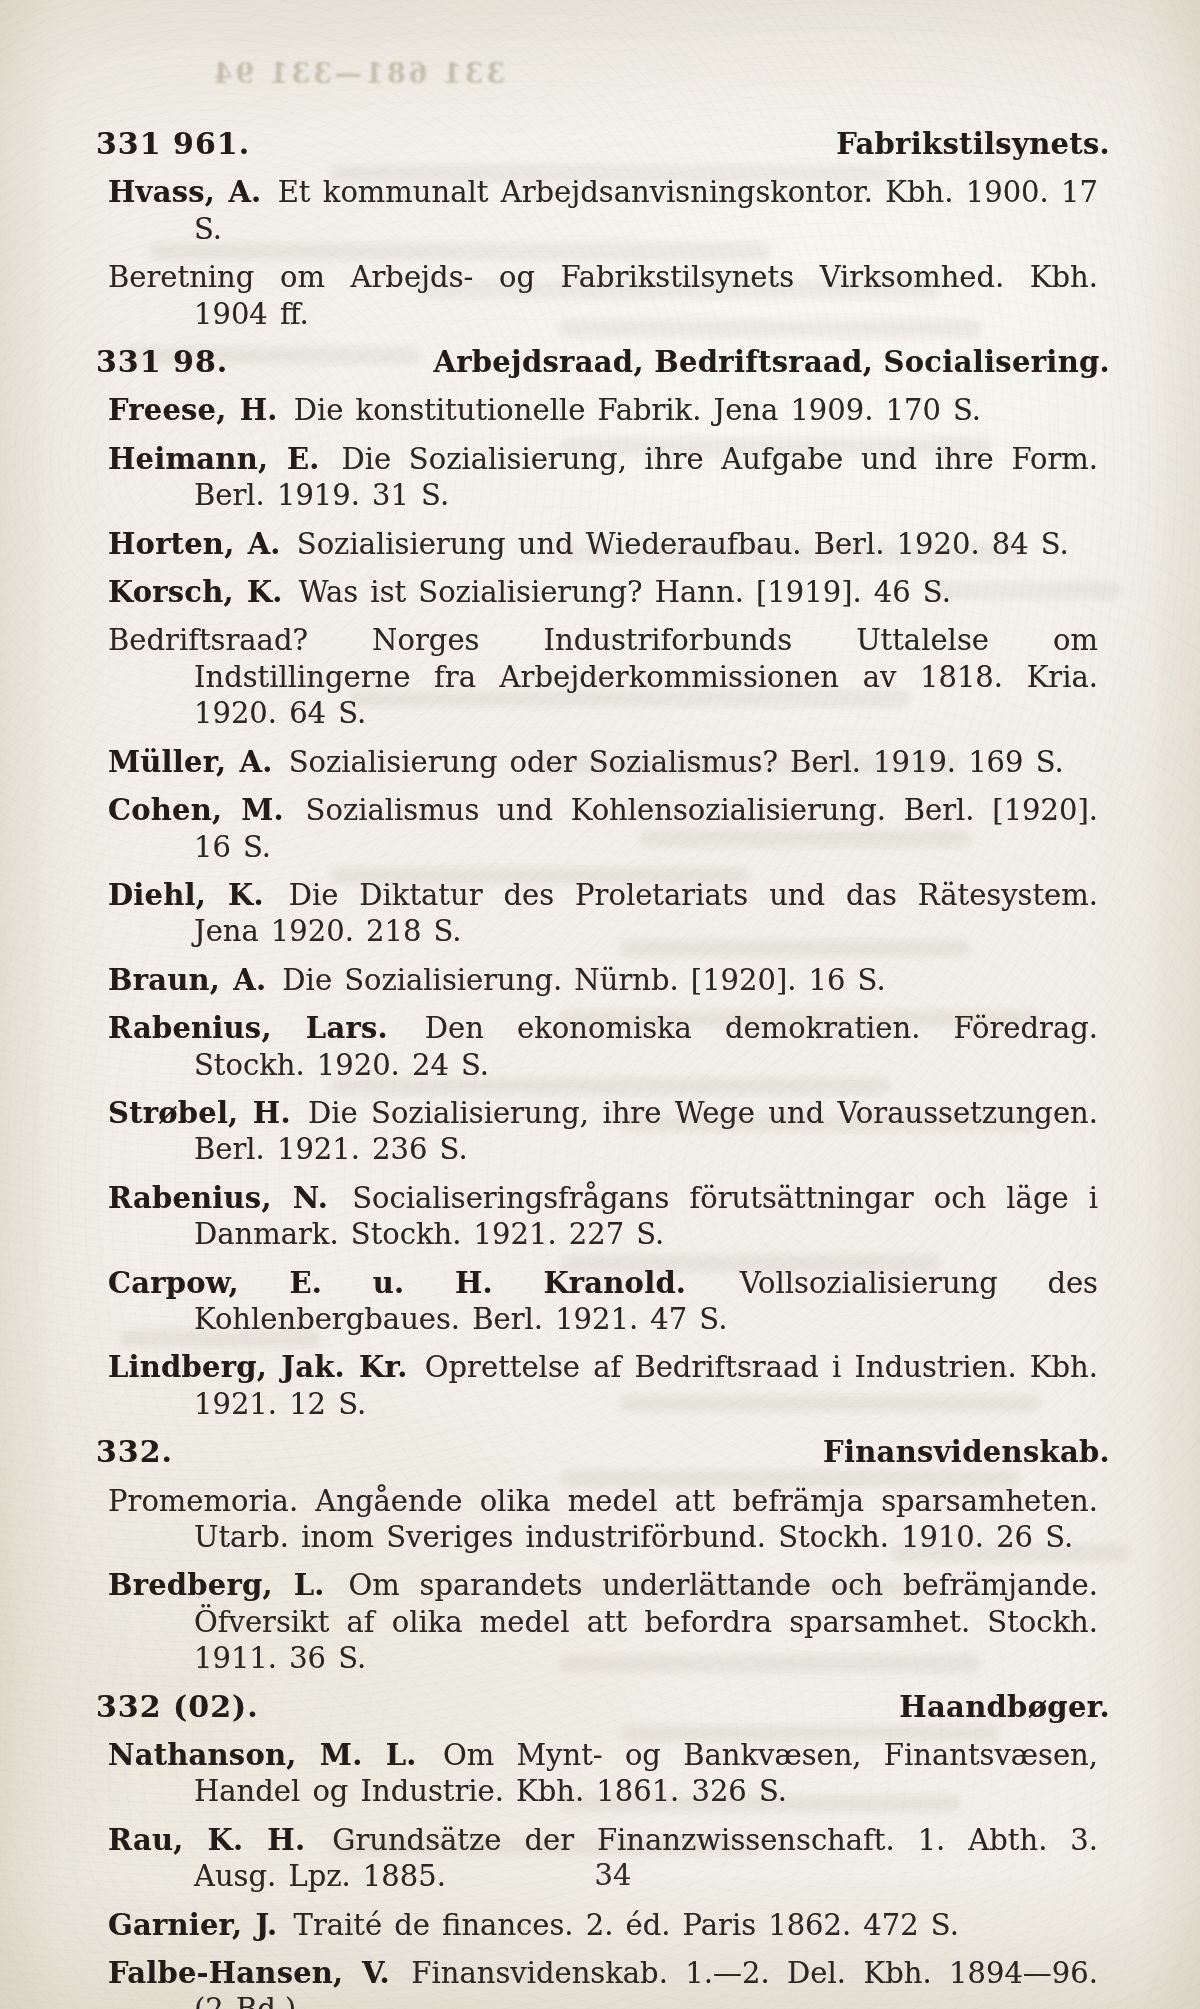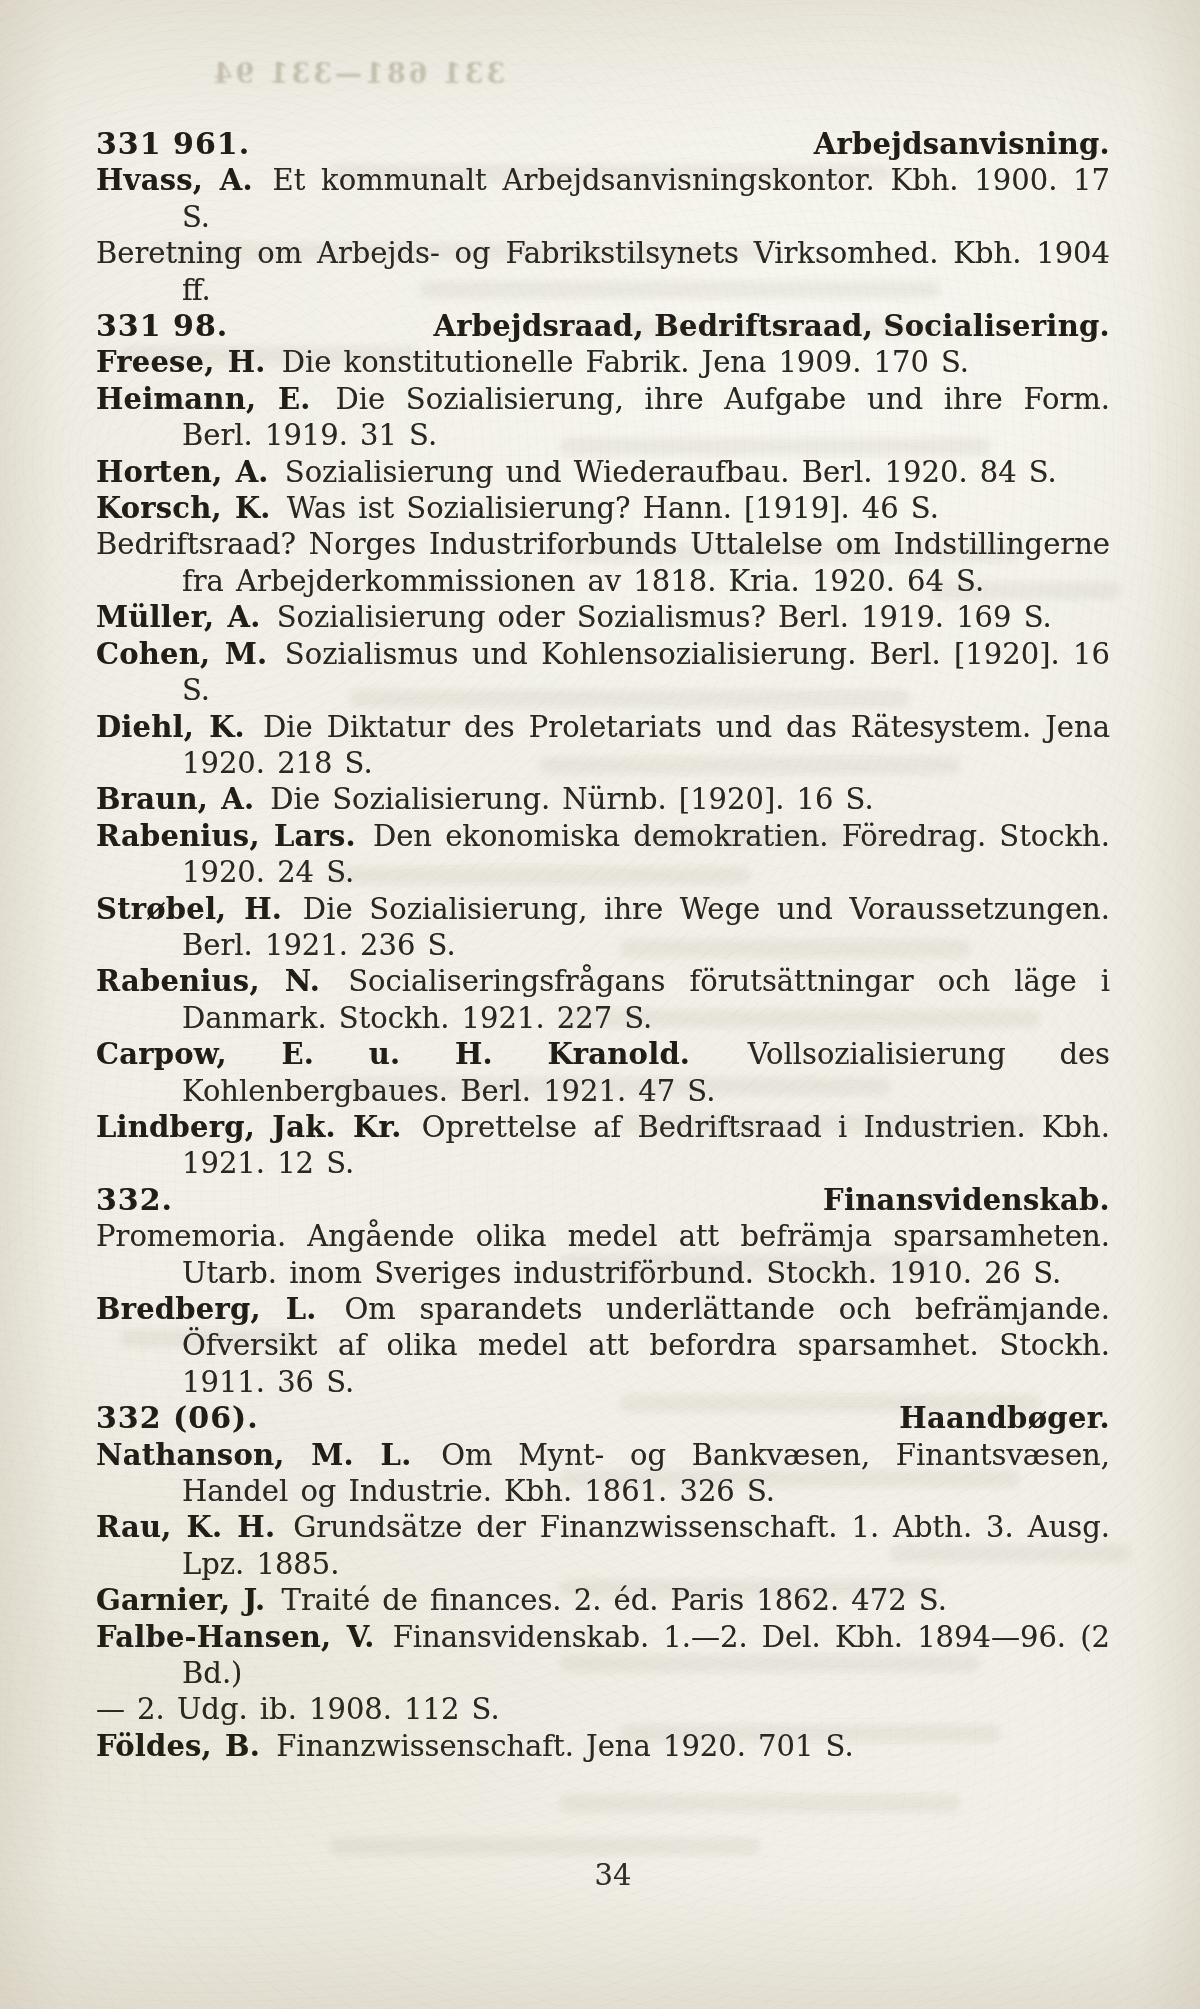--- a/index.html
+++ b/index.html
@@ -44,21 +44,21 @@
     text-align: justify;
     text-shadow: 0 0 0.6px rgba(43,38,32,0.35);
   }
   .section-head {
     display: flex; justify-content: space-between; align-items: baseline;
     font-weight: bold; color: #211c16;
   }
   .section-number { font-size: 30px; letter-spacing: 1px; }
   .section-title  { font-size: 29px; letter-spacing: 0.3px; }
   p.entry {
-    margin: 0; padding-left: 86px; text-indent: -86px;
+    margin: 12px; padding-left: 86px; text-indent: -86px;
     text-align: justify; word-spacing: 0.10em;
   }
   b.entry-author { font-weight: bold; color: #211c16; letter-spacing: 0.2px; padding-right: 4px; }
   .page-number {
     position: absolute; left: 106px; top: 1858px; width: 1014px;
     text-align: center; font-size: 29px; color: #322d26;
     text-shadow: 0 0 0.6px rgba(43,38,32,0.3);
   }
 </style>
 </head>
@@ -92,21 +92,21 @@
       <div class="bleed" style="left: 560px; top: 1580px; width: 380px;"></div>
       <div class="bleed" style="left: 560px; top: 1655px; width: 420px;"></div>
       <div class="bleed" style="left: 620px; top: 1725px; width: 380px;"></div>
       <div class="bleed" style="left: 560px; top: 1795px; width: 400px;"></div>
       <div class="bleed" style="left: 330px; top: 1838px; width: 430px;"></div>
     </div>
 
   <main id="content" class="content">
       <div class="section-head">
         <span class="section-number">331 961.</span>
-        <span class="section-title">Arbejdsanvisning.</span>
+        <span class="section-title">Fabrikstilsynets.</span>
       </div>
       <p class="entry"><b class="entry-author">Hvass, A.</b> Et kommunalt Arbejdsanvisningskontor. Kbh. 1900. 17 S.</p>
       <p class="entry">Beretning om Arbejds- og Fabrikstilsynets Virksomhed. Kbh. 1904 ff.</p>
       <div class="section-head">
         <span class="section-number">331 98.</span>
         <span class="section-title">Arbejdsraad, Bedriftsraad, Socialisering.</span>
       </div>
       <p class="entry"><b class="entry-author">Freese, H.</b> Die konstitutionelle Fabrik. Jena 1909. 170 S.</p>
       <p class="entry"><b class="entry-author">Heimann, E.</b> Die Sozialisierung, ihre Aufgabe und ihre Form. Berl. 1919. 31 S.</p>
       <p class="entry"><b class="entry-author">Horten, A.</b> Sozialisierung und Wiederaufbau. Berl. 1920. 84 S.</p>
@@ -121,21 +121,21 @@
       <p class="entry"><b class="entry-author">Rabenius, N.</b> Socialiseringsfrågans förutsättningar och läge i Danmark. Stockh. 1921. 227 S.</p>
       <p class="entry"><b class="entry-author">Carpow, E. u. H. Kranold.</b> Vollsozialisierung des Kohlenbergbaues. Berl. 1921. 47 S.</p>
       <p class="entry"><b class="entry-author">Lindberg, Jak. Kr.</b> Oprettelse af Bedriftsraad i Industrien. Kbh. 1921. 12 S.</p>
       <div class="section-head">
         <span class="section-number">332.</span>
         <span class="section-title">Finansvidenskab.</span>
       </div>
       <p class="entry">Promemoria. Angående olika medel att befrämja sparsamheten. Utarb. inom Sveriges industriförbund. Stockh. 1910. 26 S.</p>
       <p class="entry"><b class="entry-author">Bredberg, L.</b> Om sparandets underlättande och befrämjande. Öfversikt af olika medel att befordra sparsamhet. Stockh. 1911. 36 S.</p>
       <div class="section-head">
-        <span class="section-number">332 (06).</span>
+        <span class="section-number">332 (02).</span>
         <span class="section-title">Haandbøger.</span>
       </div>
       <p class="entry"><b class="entry-author">Nathanson, M. L.</b> Om Mynt- og Bankvæsen, Finantsvæsen, Handel og Industrie. Kbh. 1861. 326 S.</p>
       <p class="entry"><b class="entry-author">Rau, K. H.</b> Grundsätze der Finanzwissenschaft. 1. Abth. 3. Ausg. Lpz. 1885.</p>
       <p class="entry"><b class="entry-author">Garnier, J.</b> Traité de finances. 2. éd. Paris 1862. 472 S.</p>
       <p class="entry"><b class="entry-author">Falbe-Hansen, V.</b> Finansvidenskab. 1.—2. Del. Kbh. 1894—96. (2 Bd.)</p>
       <p class="entry">— 2. Udg. ib. 1908. 112 S.</p>
       <p class="entry"><b class="entry-author">Földes, B.</b> Finanzwissenschaft. Jena 1920. 701 S.</p>
     </main>
 

